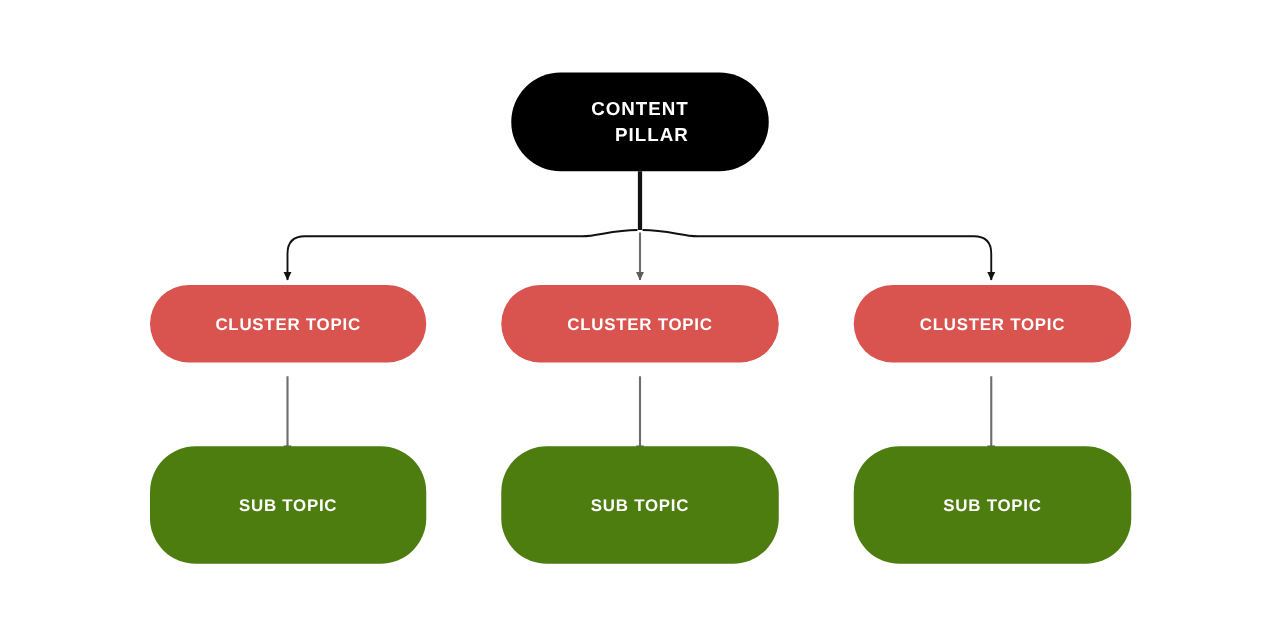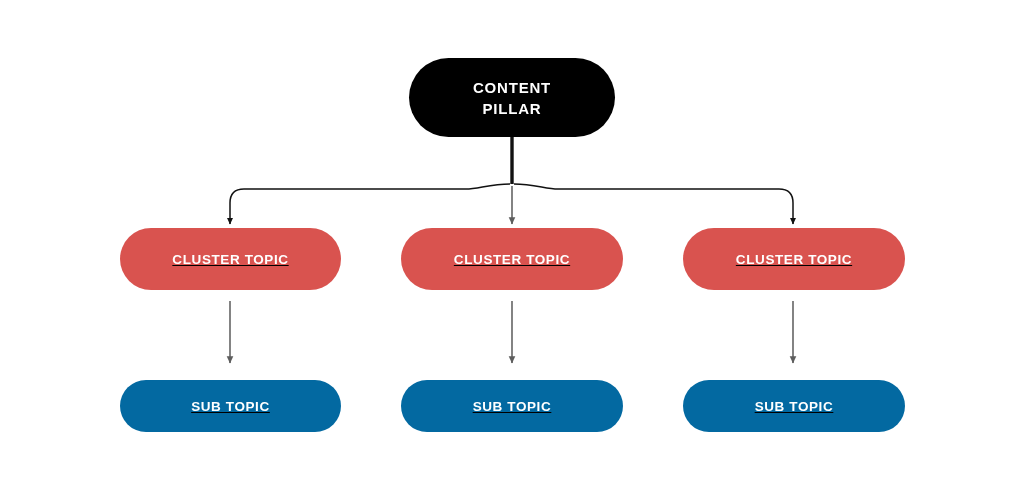--- a/index.html
+++ b/index.html
@@ -22,24 +22,23 @@
     left: 0;
     top: 0;
     width: 1024px;
     height: 499px;
   }
   .node {
     position: absolute;
     display: flex;
     align-items: center;
     justify-content: center;
-    text-align: center;
+    text-align: right;
     box-sizing: border-box;
     z-index: 2;
-    text-decoration: underline;
   }
   .node-label {
     display: block;
     white-space: pre-line;
     letter-spacing: 0.6px;
   }
   .pillar {
     left: 409px;
     top: 58px;
     width: 206px;
@@ -59,23 +58,23 @@
     height: 62px;
     background: #d9534f;
     border-radius: 36.5px;
   }
   .cluster .node-label {
     color: #ffffff;
     font-size: 13.5px;
     font-weight: bold;
   }
   .sub {
-    top: 380px;
-    height: 52px;
-    background: #0369a1;
+    top: 357px;
+    height: 94px;
+    background: #4d7c0f;
     border-radius: 36.5px;
   }
   .sub .node-label {
     color: #ffffff;
     font-size: 13.5px;
     font-weight: bold;
   }
   .col-0 { left: 120px; width: 221px; }
   .col-1 { left: 401px; width: 222px; }
   .col-2 { left: 683px; width: 222px; }

